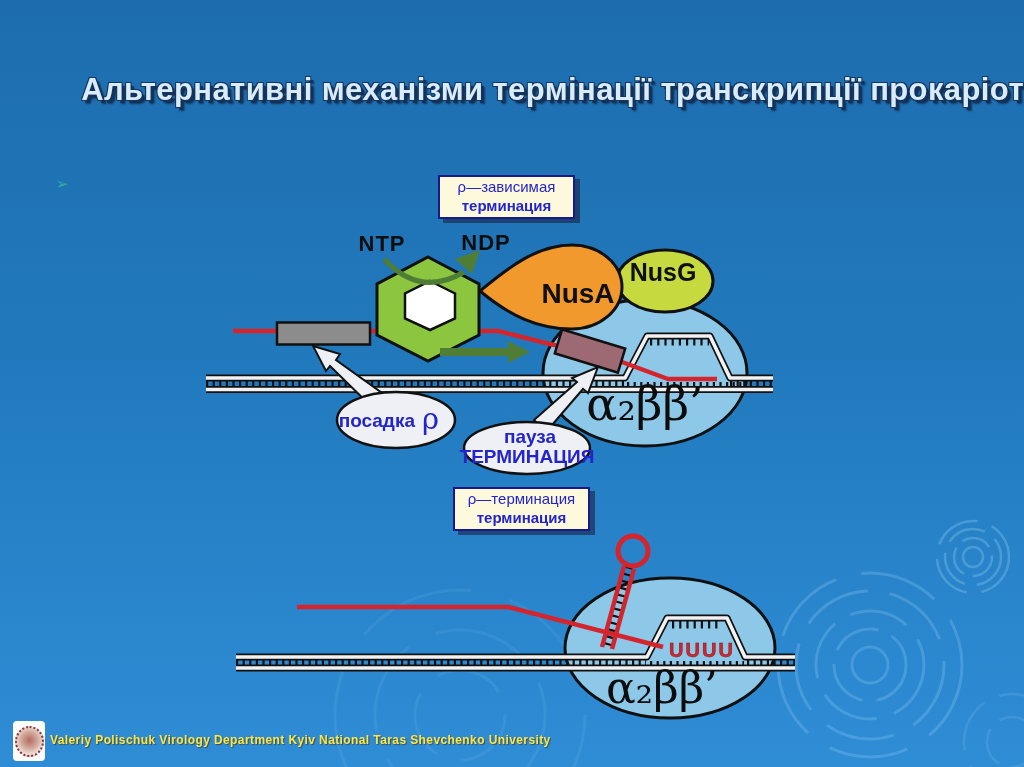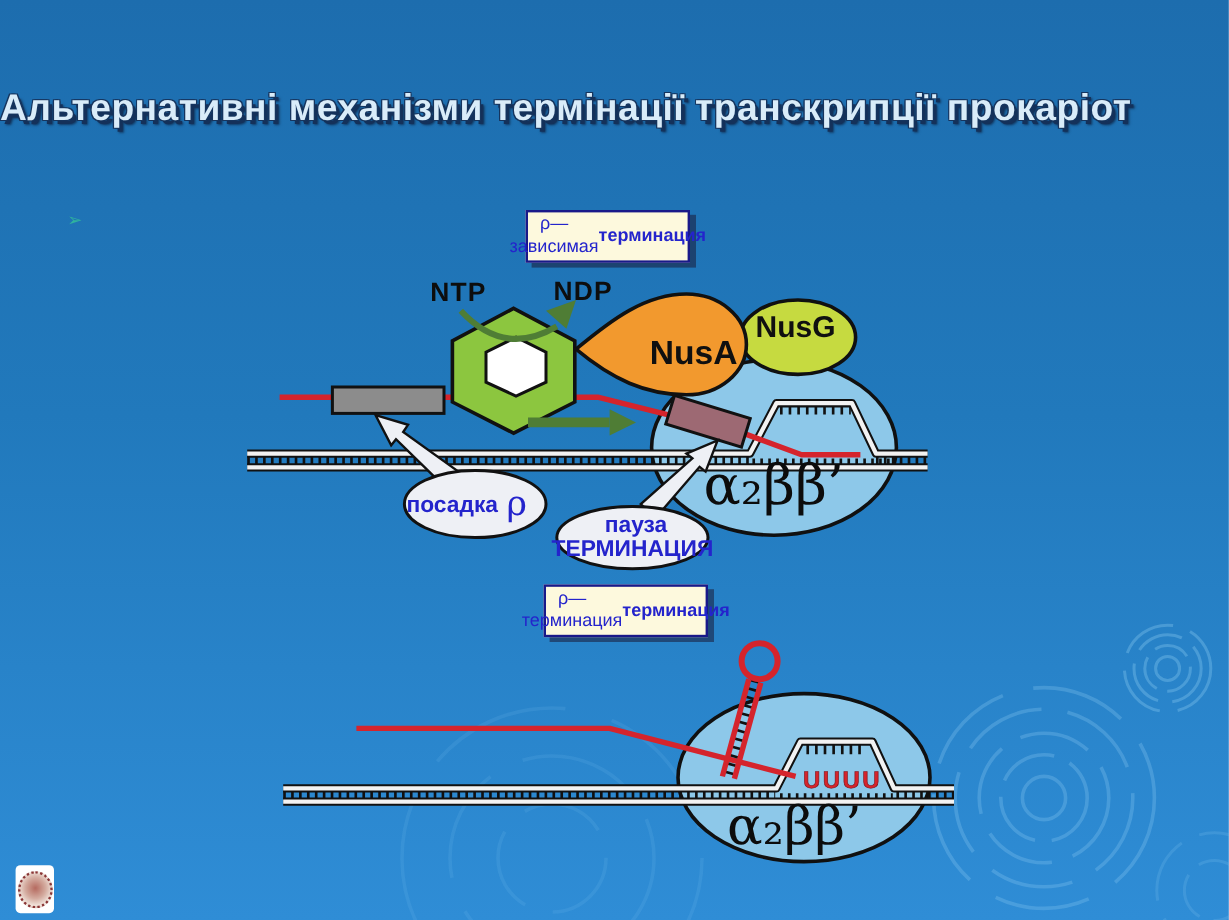--- a/index.html
+++ b/index.html
@@ -6,37 +6,37 @@
   .slide{
     position:relative;
     width:1024px;height:767px;
     overflow:hidden;
     background:linear-gradient(180deg,#1d6dae 0%, #2179bc 45%, #2f8dd6 100%);
     font-family:"Liberation Sans", sans-serif;
   }
   svg{position:absolute;left:0;top:0;}
   .title{
     position:absolute;left:0;right:0;top:72px;margin:0;
-    text-align:left;
+    text-align:right;
     font-size:31px;font-weight:bold;letter-spacing:.4px;
     color:#d9ecf9;
     text-shadow:
       -1px -1px 0 #16355e, 1px -1px 0 #16355e, -1px 1px 0 #16355e, 1px 1px 0 #16355e,
       3px 3px 0 #14315a, 4px 4px 2px rgba(10,25,50,.65);
   }
   .bullet{
     position:absolute;left:56px;top:176px;
     font-size:15px;color:#2fb39e;line-height:1;
   }
   .label-box{
     position:absolute;width:133px;height:40px;
     background:#fdf9dd;
     border:2px solid #191989;
     box-shadow:5px 4px 0 rgba(25,25,55,.55);
-    display:flex;flex-direction:row;align-items:center;justify-content:center;
+    display:flex;flex-direction:column;align-items:center;justify-content:center;
     color:#2424cc;font-size:15px;line-height:1.25;text-align:center;
   }
   .box1{left:438px;top:175px;}
   .box2{left:453px;top:487px;}
   .lb-line2{font-weight:bold;}
   .footer{
     position:absolute;left:50px;top:733px;
     font-size:12px;font-weight:bold;letter-spacing:.4px;
     color:#ffe546;
     text-shadow:1px 1px 1px rgba(60,40,0,.6);
@@ -181,14 +181,15 @@
 
   <div class="label-box box2">
     <div class="lb-line1">ρ—терминация</div>
     <div class="lb-line2">терминация</div>
   </div>
 
   <div class="logo">
     <div class="seal"></div>
   </div>
 
+  <div class="footer">Valeriy Polischuk   Virology Department Kyiv National Taras Shevchenko University</div>
 
 </div>
 
 </body></html>

